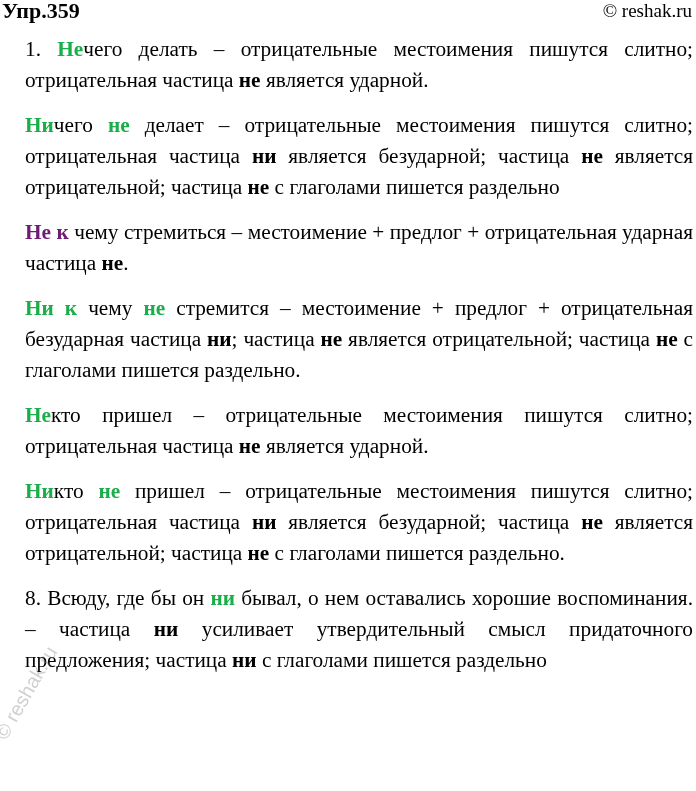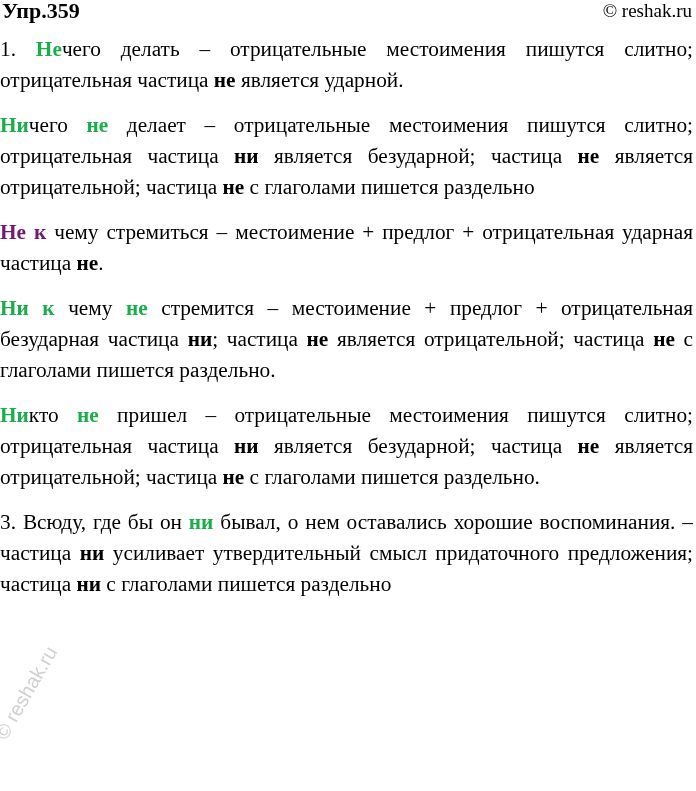--- a/index.html
+++ b/index.html
@@ -19,20 +19,21 @@
     position: absolute; right: 4px; top: 0px;
     font-size: 19px;
   }
   .content {
     position: absolute; left: 0; top: 34px; width: 693px;
     font-size: 21.3px; line-height: 31px;
   }
   .para {
     margin: 0 0 14px 0;
     text-align: justify;
+    padding-left: 25px;
   }
   .g { color: #1aae4a; font-weight: bold; }
   .b { font-weight: bold; }
   .watermark {
     position: absolute; left: 18px; top: 670px; width: 70px; height: 110px;
     color: rgba(120,120,120,0.35);
     font-family: "Liberation Sans", sans-serif; font-size: 20px;
     transform: rotate(-60deg); transform-origin: 40px 55px;
     white-space: nowrap; pointer-events: none;
   }
@@ -43,17 +44,18 @@
 <div class="header">
   <div class="title">Упр.359</div>
   <div class="copyright">© reshak.ru</div>
 </div>
 
 <div class="content">
   <p class="para"><span>1. </span><span class="g" style="color: rgb(26, 174, 74);">Не</span><span>чего делать – отрицательные местоимения пишутся слитно; отрицательная частица </span><span class="b">не</span><span> является ударной.</span></p>
   <p class="para"><span class="g" style="color: rgb(26, 174, 74);">Ни</span><span>чего </span><span class="g" style="color: rgb(26, 174, 74);">не</span><span> делает – отрицательные местоимения пишутся слитно; отрицательная частица </span><span class="b">ни</span><span> является безударной; частица </span><span class="b">не</span><span> является отрицательной; частица </span><span class="b">не</span><span> с глаголами пишется раздельно</span></p>
   <p class="para"><span class="g" style="color: #701a75;">Не к</span><span> чему стремиться – местоимение + предлог + отрицательная ударная частица </span><span class="b">не</span><span>.</span></p>
   <p class="para"><span class="g" style="color: rgb(26, 174, 74);">Ни к</span><span> чему </span><span class="g" style="color: rgb(26, 174, 74);">не</span><span> стремится – местоимение + предлог + отрицательная безударная частица </span><span class="b">ни</span><span>; частица </span><span class="b">не</span><span> является отрицательной; частица </span><span class="b">не</span><span> с глаголами пишется раздельно.</span></p>
+  <p class="para"><span class="g" style="color: rgb(26, 174, 74);">Не</span><span>кто пришел – отрицательные местоимения пишутся слитно; отрицательная частица </span><span class="b">не</span><span> является ударной.</span></p>
   <p class="para"><span class="g" style="color: rgb(26, 174, 74);">Ни</span><span>кто </span><span class="g" style="color: rgb(26, 174, 74);">не</span><span> пришел – отрицательные местоимения пишутся слитно; отрицательная частица </span><span class="b">ни</span><span> является безударной; частица </span><span class="b">не</span><span> является отрицательной; частица </span><span class="b">не</span><span> с глаголами пишется раздельно.</span></p>
-  <p class="para"><span>3. Всюду, где бы он </span><span class="g" style="color: rgb(26, 174, 74);">ни</span><span> бывал, о нем оставались хорошие воспоминания. – частица </span><span class="b">ни</span><span> усиливает утвердительный смысл придаточного предложения; частица </span><span class="b">ни</span><span> с глаголами пишется раздельно</span></p>
+  <p class="para"><span>8. Всюду, где бы он </span><span class="g" style="color: rgb(26, 174, 74);">ни</span><span> бывал, о нем оставались хорошие воспоминания. – частица </span><span class="b">ни</span><span> усиливает утвердительный смысл придаточного предложения; частица </span><span class="b">ни</span><span> с глаголами пишется раздельно</span></p>
 </div>
 
 <div class="watermark">© reshak.ru</div>
 
 </body></html>

